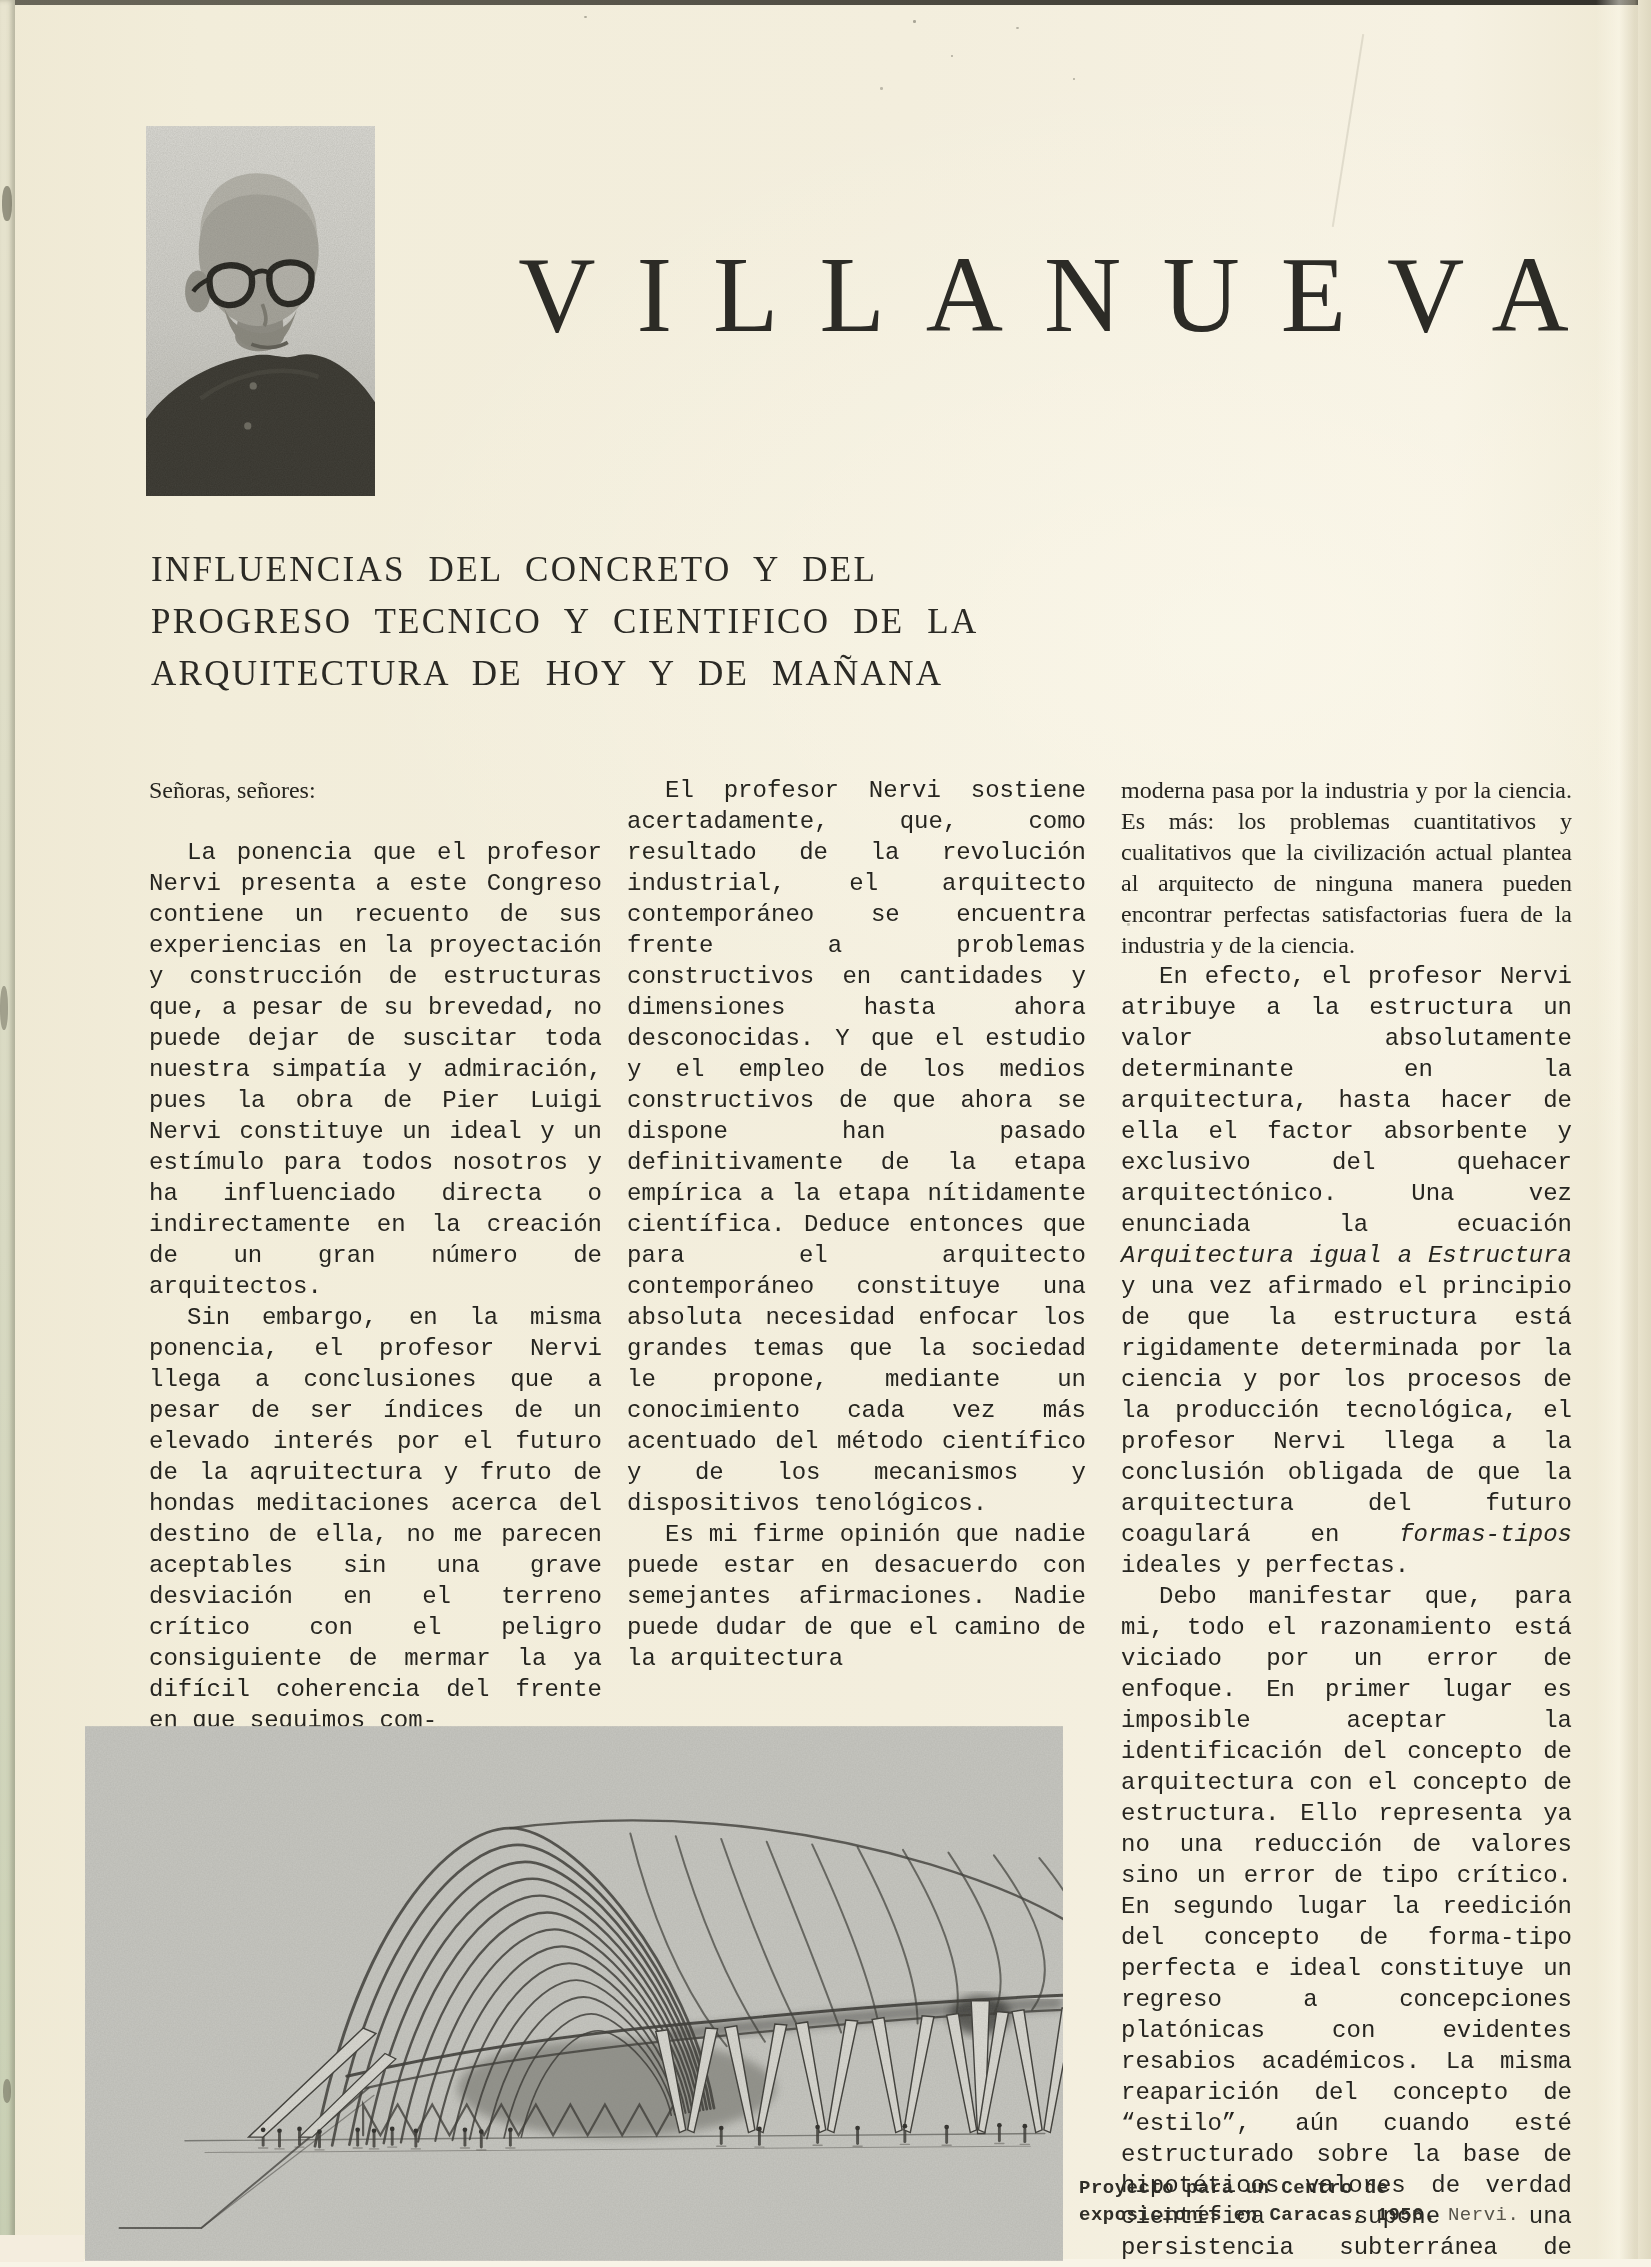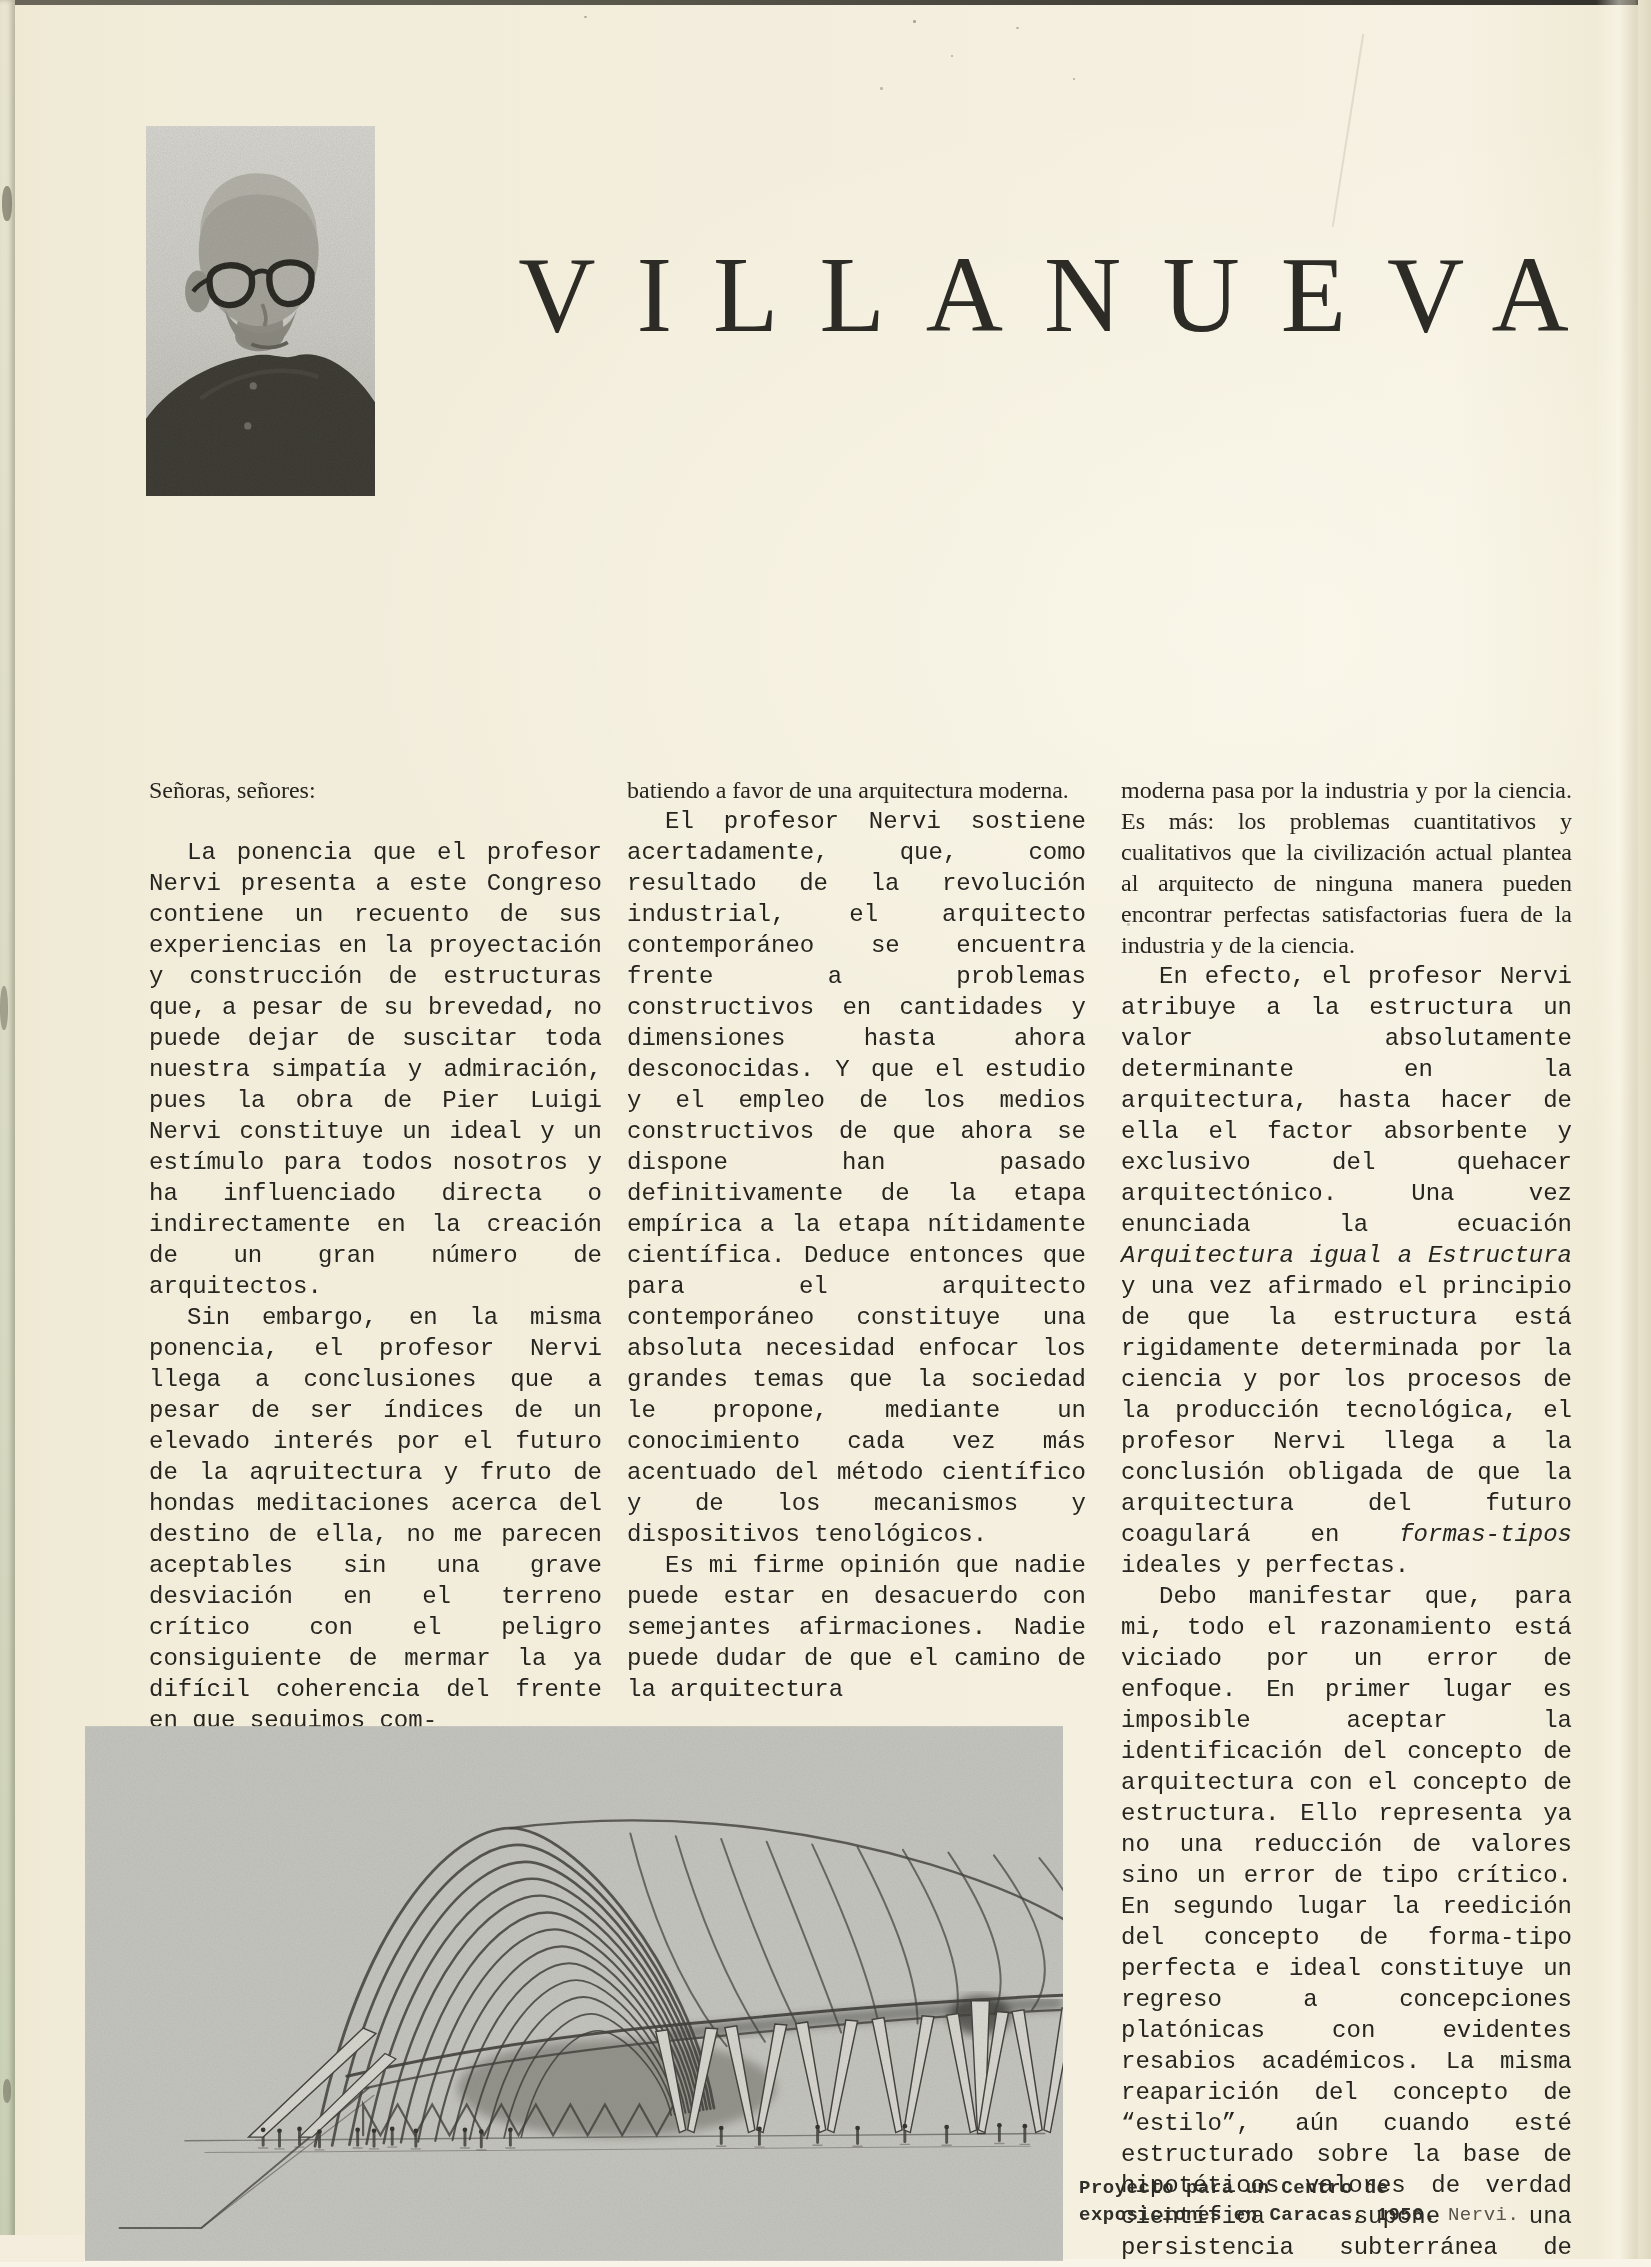--- a/index.html
+++ b/index.html
@@ -123,29 +123,33 @@
     <path d="M128,196 C132,206 134,214 130,220" stroke="#7c7a70" stroke-width="4" fill="none"></path>
     <path d="M116,240 C130,246 146,244 156,238" stroke="#5f5d54" stroke-width="4" fill="none"></path>
 
     <circle cx="118" cy="286" r="4" fill="#6c6a60"></circle>
       <circle cx="112" cy="330" r="4" fill="#6c6a60"></circle>
     <rect width="252" height="407" filter="url(#pgrain)" opacity=".5"></rect>
   </svg>
 
   <div id="big-title">VILLANUEVA</div>
 
+  <div id="heading">
+    <span class="hl">INFLUENCIAS DEL CONCRETO Y DEL</span>
+    <span class="hl">PROGRESO TECNICO Y CIENTIFICO DE LA</span>
+    <span class="hl">ARQUITECTURA DE HOY Y DE MAÑANA</span>
+  </div>
 
   <div id="text-columns">
     <div class="col" id="col-1">
         <p class="gap"><span>Señoras, señores:</span></p>
         <p class="ind"><span>La ponencia que el profesor Nervi presenta a este Congreso contiene un recuento de sus experiencias en la proyectación y construcción de estructuras que, a pesar de su brevedad, no puede dejar de suscitar toda nuestra simpatía y admiración, pues la obra de Pier Luigi Nervi constituye un ideal y un estímulo para todos nosotros y ha influenciado directa o indirectamente en la creación de un gran número de arquitectos.</span></p>
         <p class="ind"><span>Sin embargo, en la misma ponencia, el profesor Nervi llega a conclusiones que a pesar de ser índices de un elevado interés por el futuro de la aqruitectura y fruto de hondas meditaciones acerca del destino de ella, no me parecen aceptables sin una grave desviación en el terreno crítico con el peligro consiguiente de mermar la ya difícil coherencia del frente en que seguimos com-</span></p>
       </div>
     <div class="col" id="col-2">
-        <p><span>batiendo a favor de una arquitectura moderna.</span></p>
         <p class="ind"><span>El profesor Nervi sostiene acertadamente, que, como resultado de la revolución industrial, el arquitecto contemporáneo se encuentra frente a problemas constructivos en cantidades y dimensiones hasta ahora desconocidas. Y que el estudio y el empleo de los medios constructivos de que ahora se dispone han pasado definitivamente de la etapa empírica a la etapa nítidamente científica. Deduce entonces que para el arquitecto contemporáneo constituye una absoluta necesidad enfocar los grandes temas que la sociedad le propone, mediante un conocimiento cada vez más acentuado del método científico y de los mecanismos y dispositivos tenológicos.</span></p>
         <p class="ind"><span>Es mi firme opinión que nadie puede estar en desacuerdo con semejantes afirmaciones. Nadie puede dudar de que el camino de la arquitectura</span></p>
       </div>
     <div class="col" id="col-3">
         <p><span>moderna pasa por la industria y por la ciencia. Es más: los problemas cuantitativos y cualitativos que la civilización actual plantea al arquitecto de ninguna manera pueden encontrar perfectas satisfactorias fuera de la industria y de la ciencia.</span></p>
         <p class="ind"><span>En efecto, el profesor Nervi atribuye a la estructura un valor absolutamente determinante en la arquitectura, hasta hacer de ella el factor absorbente y exclusivo del quehacer arquitectónico. Una vez enunciada la ecuación </span><i>Arquitectura igual a Estructura</i><span> y una vez afirmado el principio de que la estructura está rigidamente determinada por la ciencia y por los procesos de la producción tecnológica, el profesor Nervi llega a la conclusión obligada de que la arquitectura del futuro coagulará en </span><i>formas-tipos</i><span> ideales y perfectas.</span></p>
         <p class="ind"><span>Debo manifestar que, para mi, todo el razonamiento está viciado por un error de enfoque. En primer lugar es imposible aceptar la identificación del concepto de arquitectura con el concepto de estructura. Ello representa ya no una reducción de valores sino un error de tipo crítico. En segundo lugar la reedición del concepto de forma-tipo perfecta e ideal constituye un regreso a concepciones platónicas con evidentes resabios académicos. La misma reaparición del concepto de “estilo”, aún cuando esté estructurado sobre la base de hipotéticos valores de verdad científica supone una persistencia subterránea de antiguas concepciones, de una substancial inadapta-</span></p>
       </div>
   </div>
 

